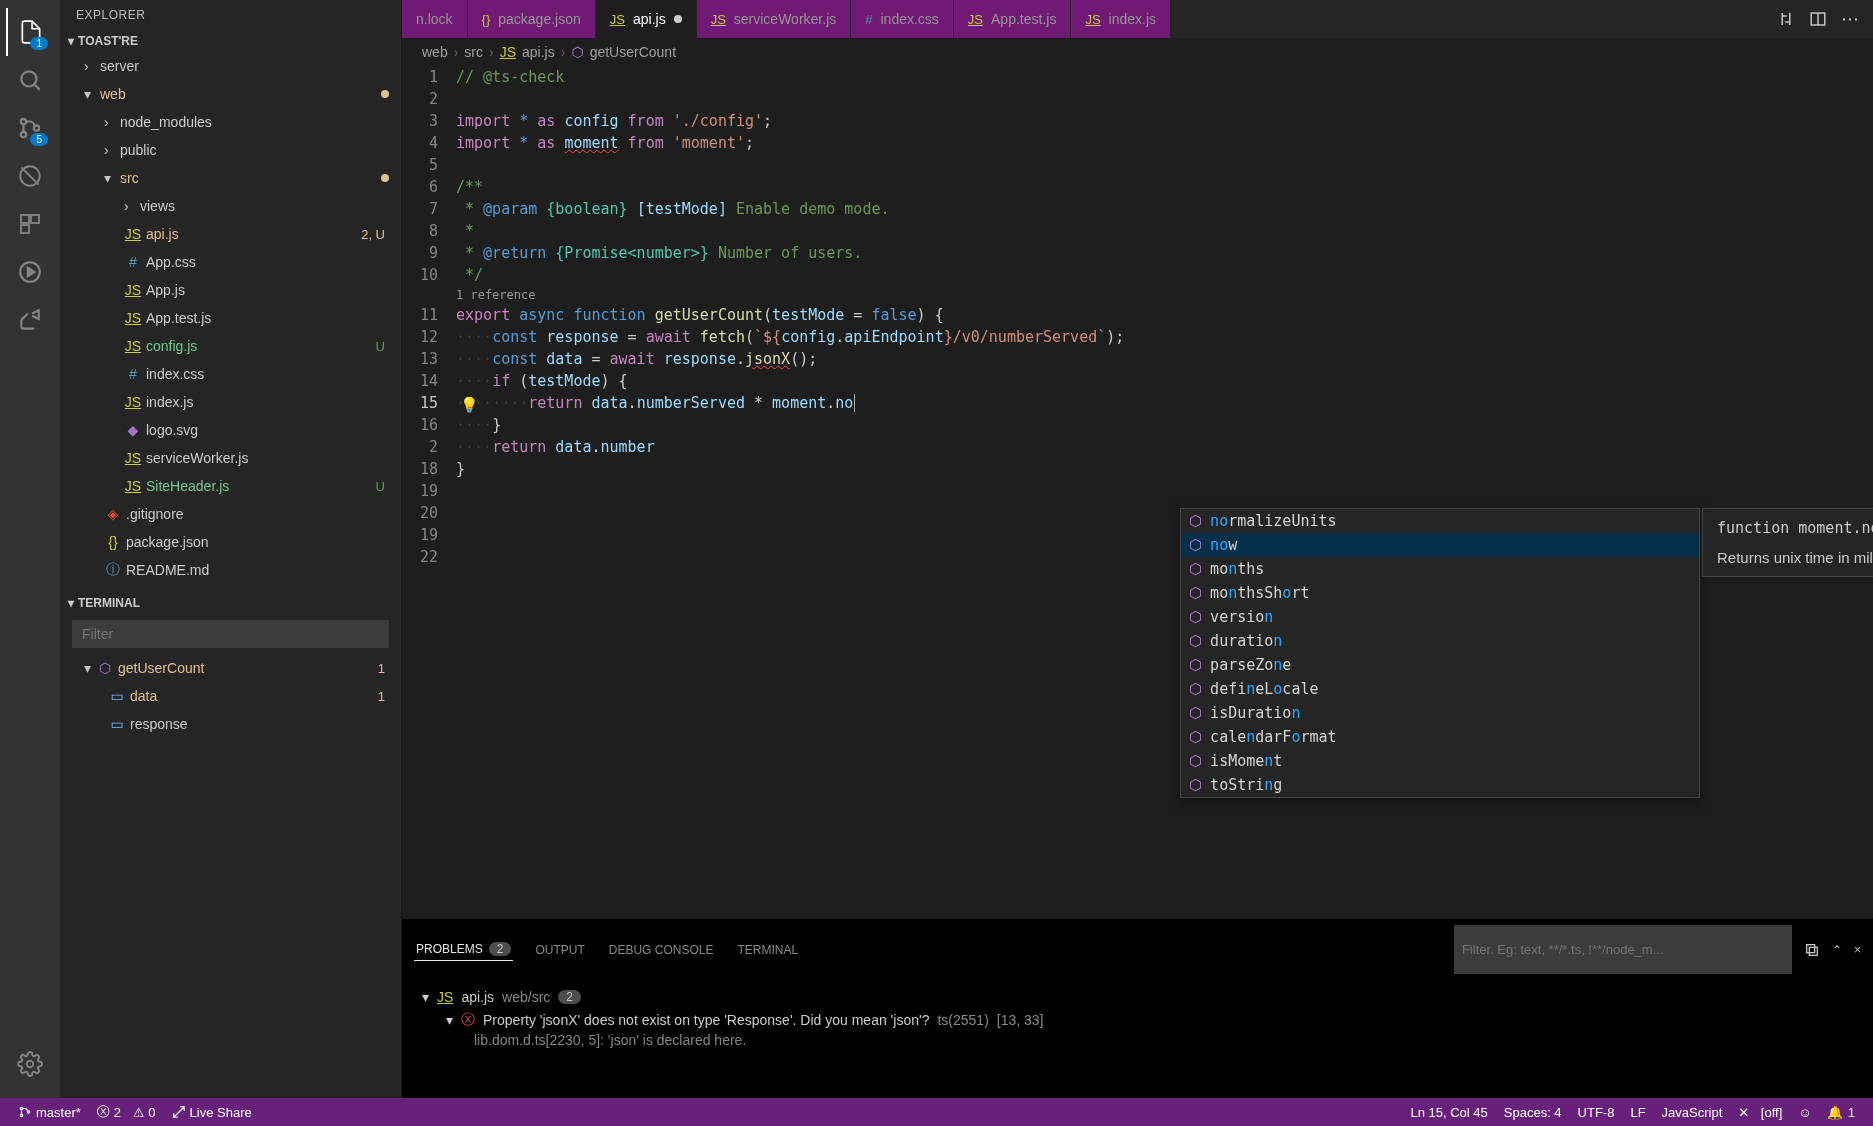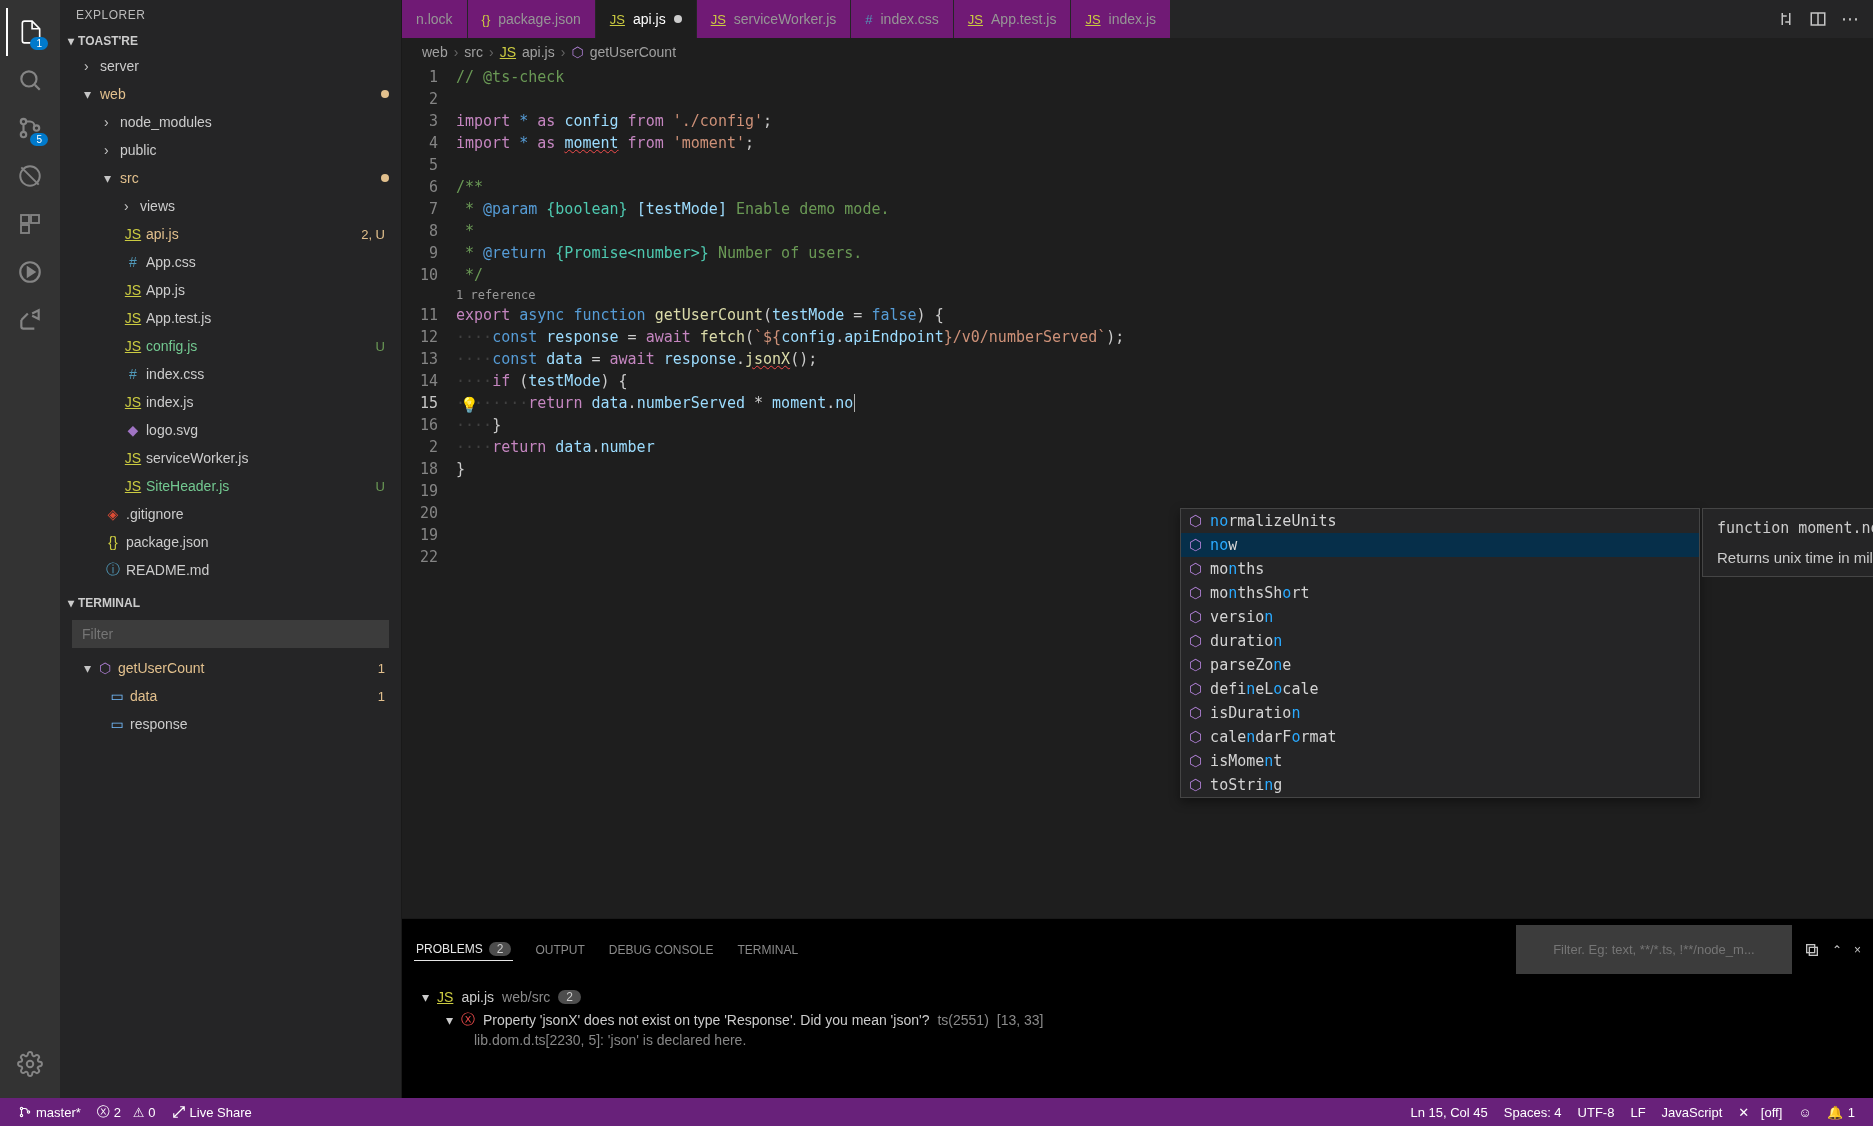--- a/index.html
+++ b/index.html
@@ -134,21 +134,21 @@
   font-size: 12px; color: #8a8a8a;
 }
 .panel-tab { display: flex; align-items: center; gap: 6px; cursor: pointer; padding: 4px 2px; }
 .panel-tab.active { color: #e7e7e7; border-bottom: 1px solid #e7e7e7; }
 .panel-tab .count {
   background: #4d4d4d; border-radius: 10px; padding: 0 8px; font-size: 12px; color: #ccc;
 }
 .panel-actions { margin-left: auto; display: flex; align-items: center; gap: 12px; }
 .panel-filter {
   background: #3c3c3c; border: none; color: #ccc; font-size: 13px;
-  padding: 17px 8px; width: 276px; text-align: center;
+  padding: 17px 8px; width: 338px;
 }
 .panel-body { flex: 1; padding: 6px 12px; font-size: 14px; overflow: auto; }
 .problem-file { display: flex; align-items: center; gap: 8px; padding: 3px 8px; }
 .problem-file .count { background: #4d4d4d; border-radius: 10px; padding: 0 8px; font-size: 12px; }
 .problem-row { display: flex; align-items: center; gap: 8px; padding: 3px 8px 3px 32px; }
 .err-icon { color: #f14c4c; }
 .problem-hint { color: #868686; padding-left: 60px; }
 
 .statusbar {
   height: 28px; background: #68217a; color: #fff; display: flex;

